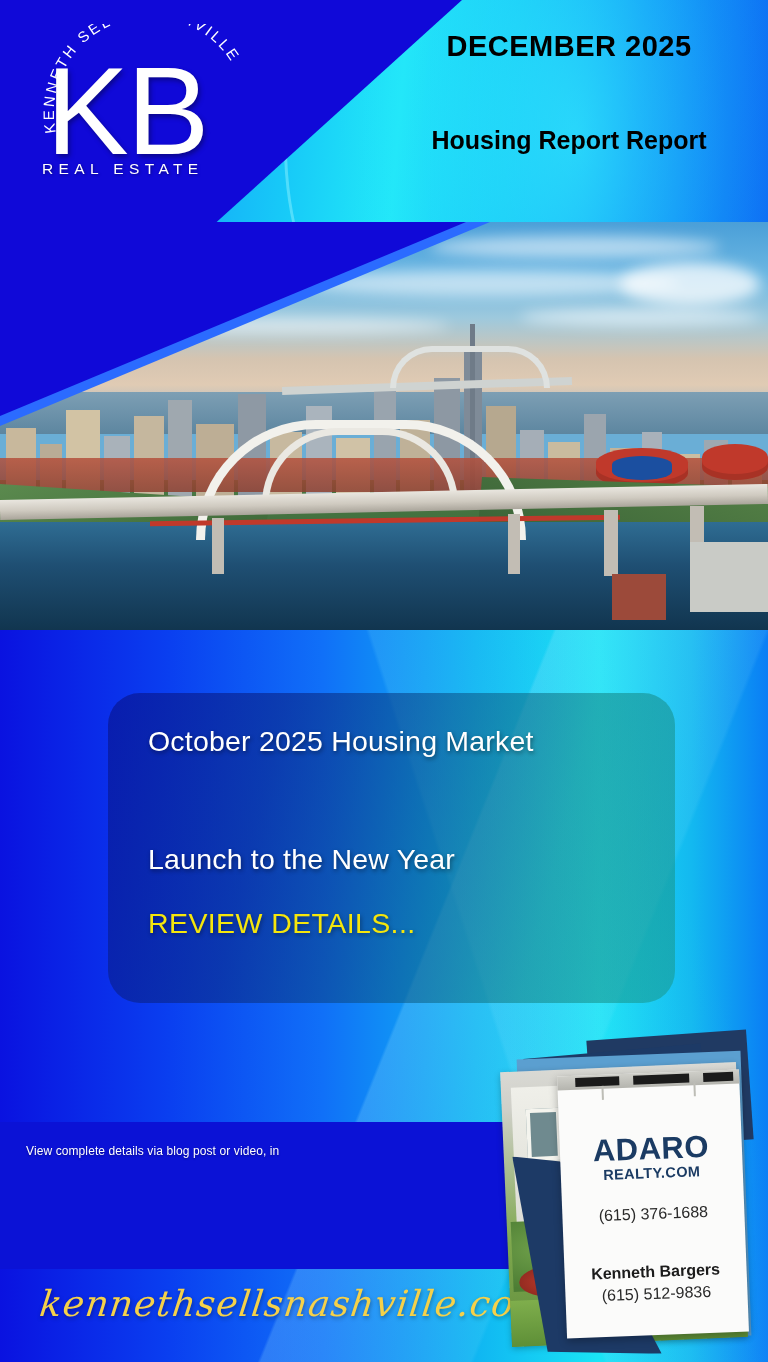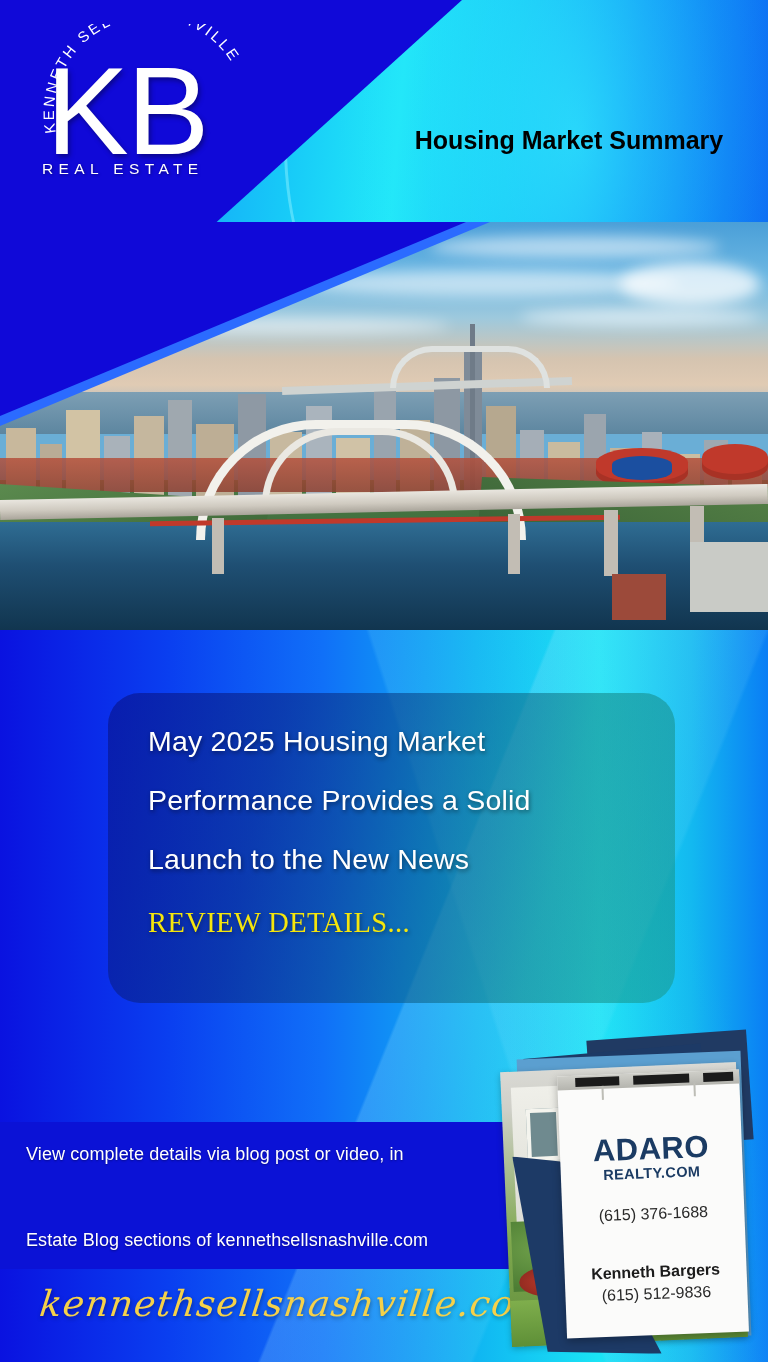--- a/index.html
+++ b/index.html
@@ -186,31 +186,30 @@
     color:#fff; font-size:28.5px; font-weight:400; letter-spacing:0.2px;
     text-shadow:1px 2px 4px rgba(0,0,0,0.45);
   }
   .ml0 { top:32px; }
   .ml1 { top:91px; }
   .ml2 { top:150px; }
   .msg-cta {
     position:absolute; left:40px; top:214px; width:500px;
     color:#f5e60c; font-size:28.5px; font-weight:400; letter-spacing:0.4px;
     text-shadow:1px 2px 4px rgba(0,0,0,0.40);
-    font-family:Liberation Serif, serif;
   }
 
   
   .bottom-band {
     position:absolute; left:0; top:1122px; width:519px; height:147px;
     background:#0b12d6;
   }
   .bb-line {
     position:absolute; left:26px; width:470px;
-    color:#fff; font-size:18px; letter-spacing:0.1px;
+    color:#fff; font-size:12px; letter-spacing:0.1px;
     text-shadow:0px 1px 2px rgba(0,0,0,0.35);
   }
   .bb0 { top:22px; } .bb1 { top:65px; } .bb2 { top:108px; }
 
   
   .script-url {
     position:absolute; left:40px; top:1283px;
     font-family:"DejaVu Serif", serif;
     font-size:36px; font-style:italic; font-weight:400;
     color:#f5d14a; letter-spacing:1.2px;
@@ -318,22 +317,23 @@
           <path id="arcpath" d="M 36,132 A 96,96 0 1 1 196,150" fill="none"></path>
         </defs>
         <text>
           <textPath href="#arcpath" startOffset="6%">KENNETH SELLS NASHVILLE</textPath>
         </text>
       </svg>
       <div class="logo-kb">KB</div>
       <div class="logo-re">REAL ESTATE</div>
     </div>
 
+    <div class="hdr-month">DECEMBER 2025</div>
     <div class="hdr-title">
-      <div>Housing Market Summary</div>
+      <div>Housing Report Report</div>
     </div>
   </div>
 
   <div class="photo">
     <div class="sky"></div>
     <div class="cloud" style="left:40px;  top:22px;  width:300px; height:34px;"></div>
     <div class="cloud" style="left:300px; top:48px;  width:380px; height:26px;"></div>
     <div class="cloud" style="left:430px; top:14px;  width:290px; height:22px;"></div>
     <div class="cloud" style="left:520px; top:86px;  width:240px; height:18px;"></div>
     <div class="cloud" style="left:120px; top:96px;  width:330px; height:16px;"></div>
@@ -395,29 +395,27 @@
     <div style="position:absolute;left:612px;top:352px;width:54px;height:46px;background:#9c4a3a;"></div>
 
     <div class="photo-tri-edge"></div>
     <div class="photo-tri"></div>
   </div>
 
   <div class="wedge-a" style="top:630px;height:732px;"></div>
   <div class="wedge-b" style="top:630px;height:732px;"></div>
 
   <div class="msg-panel">
-    <div class="msg-line ml0">May 2025 Housing Market</div>
-    <div class="msg-line ml1">Performance Provides a Solid</div>
-    <div class="msg-line ml2">Launch to the New News</div>
+    <div class="msg-line ml0">October 2025 Housing Market</div>
+    <div class="msg-line ml2">Launch to the New Year</div>
     <div class="msg-cta">REVIEW DETAILS...</div>
   </div>
 
   <div class="bottom-band">
     <div class="bb-line bb0">View complete details via blog post or video, in</div>
-    <div class="bb-line bb2">Estate Blog sections of kennethsellsnashville.com</div>
   </div>
 
   <div class="script-url">kennethsellsnashville.com</div>
 
   <div class="sign-cluster">
     <div class="navy-back1"></div>
     <div class="navy-back2"></div>
     <div class="blue-panel"></div>
 
     <div class="photo-card">

